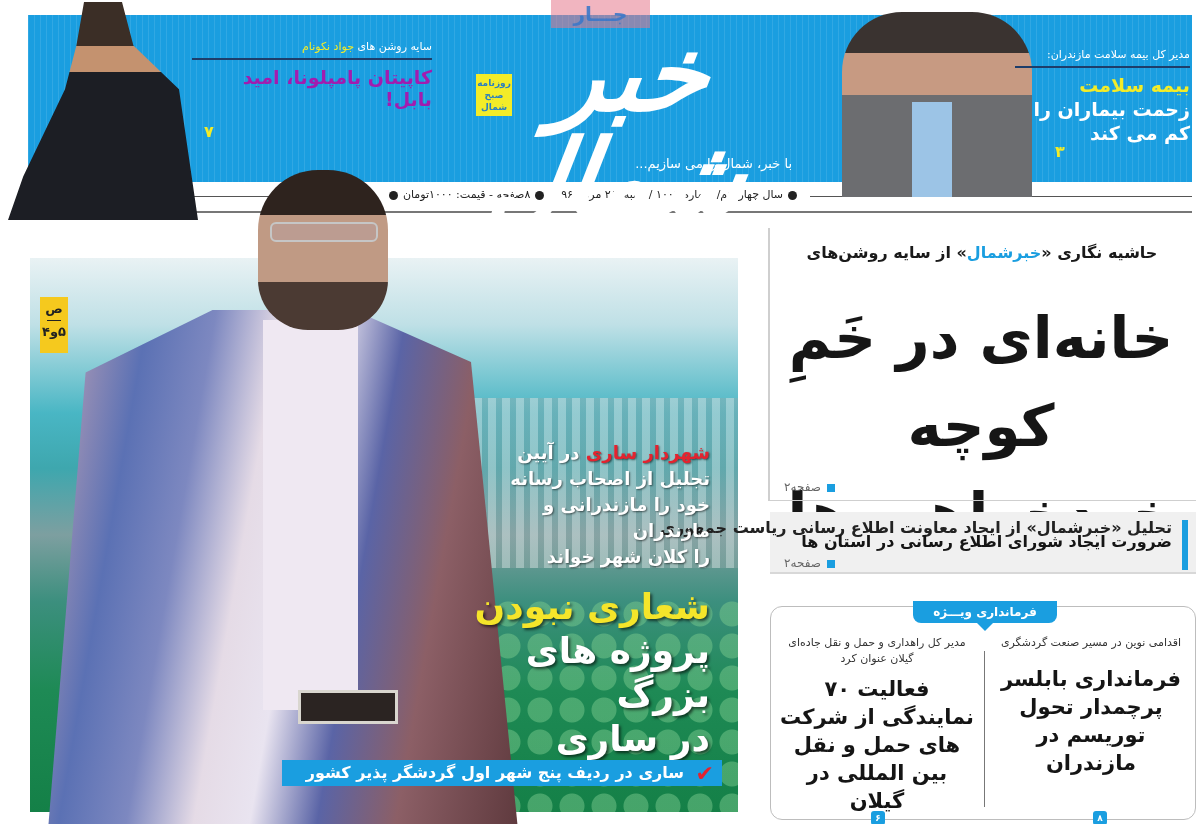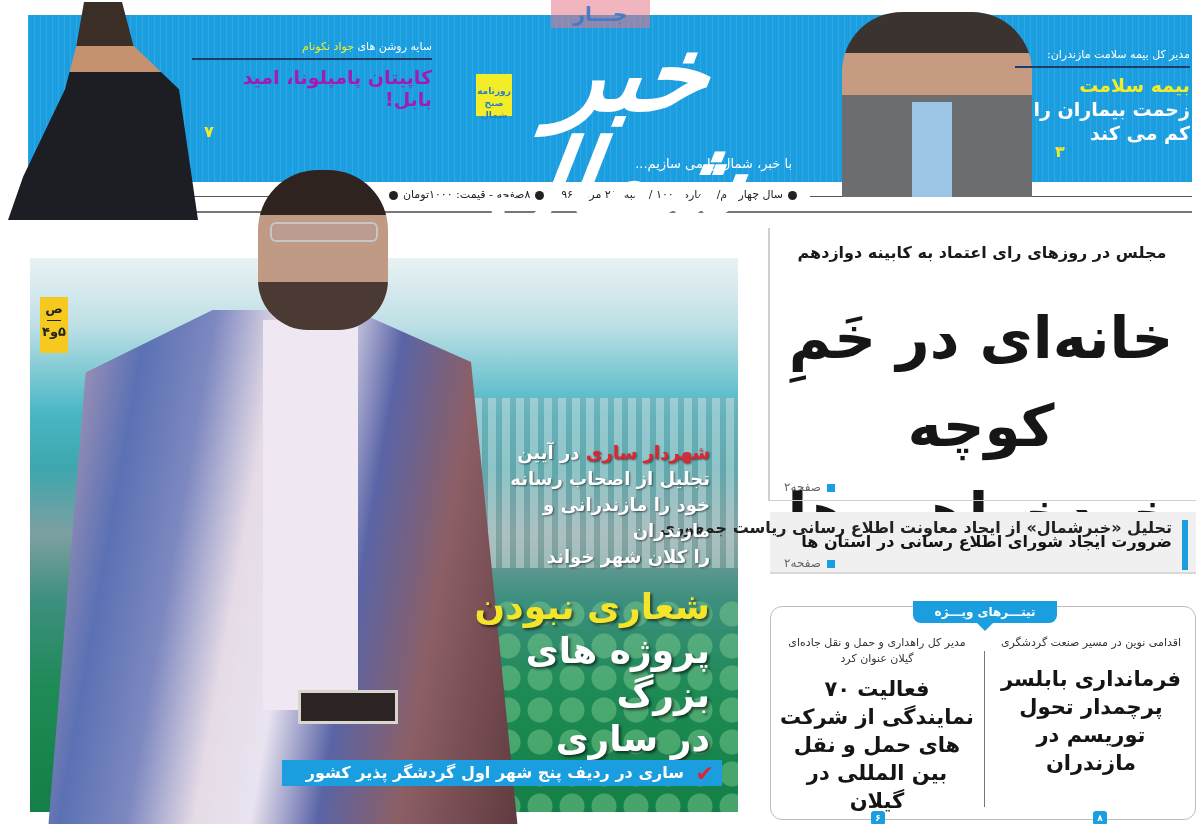--- a/index.html
+++ b/index.html
@@ -24,21 +24,21 @@
   .logo-text {
     position: absolute; left: 0; top: 4px; width: 100%; text-align: center;
     font-family: "DejaVu Serif", serif; font-size: 104px; font-weight: bold; color: #ffffff;
     line-height: 1; font-style: italic; transform: skewX(-8deg);
   }
   .logo-slogan {
     position: absolute; right: 18px; top: 138px; color: #ffffff; font-size: 13px;
   }
   .daily-badge {
     position: absolute; left: 476px; top: 74px; width: 36px; height: 42px; background: #f3ec28;
-    color: #2a7fc0; font-size: 9px; line-height: 12px; text-align: center; padding-top: 11px; z-index: 4; font-weight: bold;
+    color: #2a7fc0; font-size: 9px; line-height: 12px; text-align: center; padding-top: 3px; z-index: 4; font-weight: bold;
   }
 
   
   .teaser-right { position: absolute; right: 10px; top: 40px; width: 175px; z-index: 4; text-align: right; }
   .teaser-right .kicker { color: #ffffff; font-size: 11px; padding-bottom: 5px; border-bottom: 2px solid #1d3d6a; margin-bottom: 5px; margin-top: 8px; }
   .teaser-right .head-yellow { color: #f3ec28; font-size: 19px; font-weight: bold; line-height: 24px; }
   .teaser-right .head-white { color: #ffffff; font-size: 19px; font-weight: bold; line-height: 24px; }
   .teaser-right .page-num { position: absolute; left: 40px; top: 102px; color: #f3ec28; font-size: 16px; font-weight: bold; }
   .photo-director {
     position: absolute; left: 842px; top: 12px; width: 190px; height: 185px; z-index: 3;
@@ -228,39 +228,39 @@
   <div>در ساری</div>
 </div>
 <div class="mayor-strip">
   <span class="check">✔</span>
   <span>ساری در ردیف پنج شهر اول گردشگر پذیر کشور</span>
 </div>
 
 <div class="col-right">
   <div class="lead-box">
     <div class="lead-kicker">
-      <div>مجلس در روزهای رای اعتماد به کابینه دوازدهم</div>
+      <div><span>حاشیه نگاری «</span><span class="blue">خبرشمال</span><span>» از سایه روشن‌های</span></div>
     </div>
     <div class="lead-headline">
       <div>خانه‌ای در خَمِ کوچه</div>
       <div>خودخواهی ها</div>
     </div>
     <div class="lead-page page-ref"><span class="sq"></span><span>صفحه۲</span></div>
   </div>
   <div class="lead-rule"></div>
 
   <div class="analysis-box">
     <div class="analysis-bar"></div>
     <div class="analysis-kicker">تحلیل «خبرشمال» از ایجاد معاونت اطلاع رسانی ریاست جمهوری</div>
     <div class="analysis-headline">ضرورت ایجاد شورای اطلاع رسانی در استان ها</div>
     <div class="analysis-page page-ref"><span class="sq"></span><span>صفحه۲</span></div>
   </div>
 
   <div class="special-box">
-    <div class="special-tab">تیتـــرهای ویـــژه</div>
+    <div class="special-tab">فرمانداری ویـــژه</div>
     <div class="special-divider"></div>
     <div class="special-item right">
       <div class="special-kicker">اقدامی نوین در مسیر صنعت گردشگری</div>
       <div class="special-headline">فرمانداری بابلسر پرچمدار تحول توریسم در مازندران</div>
     </div>
     <div class="special-item left">
       <div class="special-kicker">مدیر کل راهداری و حمل و نقل جاده‌ای گیلان عنوان کرد</div>
       <div class="special-headline">فعالیت ۷۰ نمایندگی از شرکت های حمل و نقل بین المللی در گیلان</div>
     </div>
     <div class="special-pnum right">۸</div>

